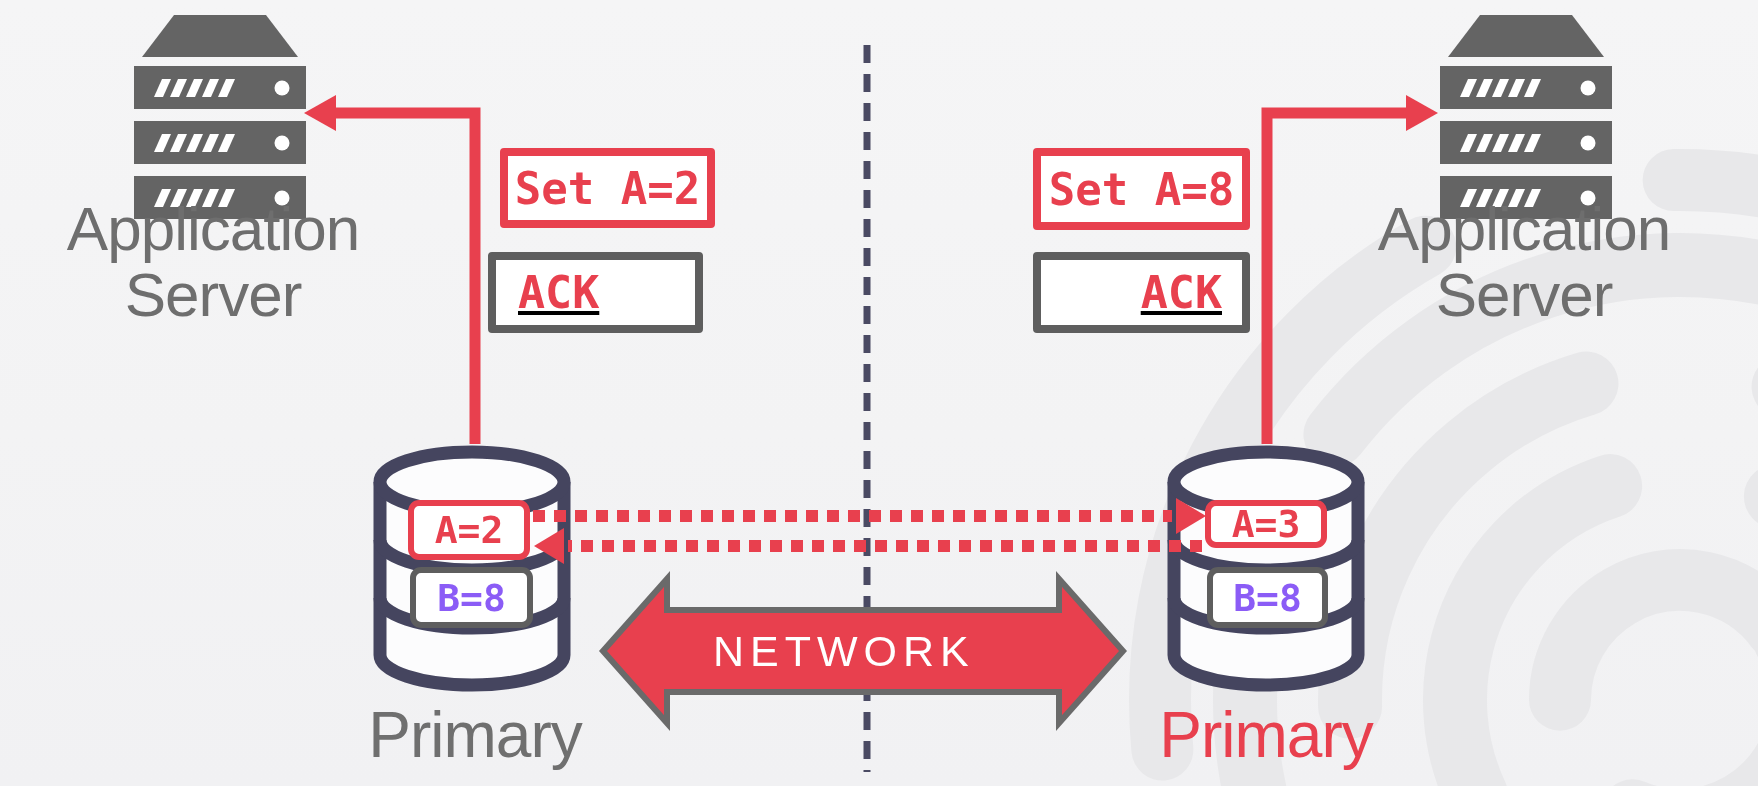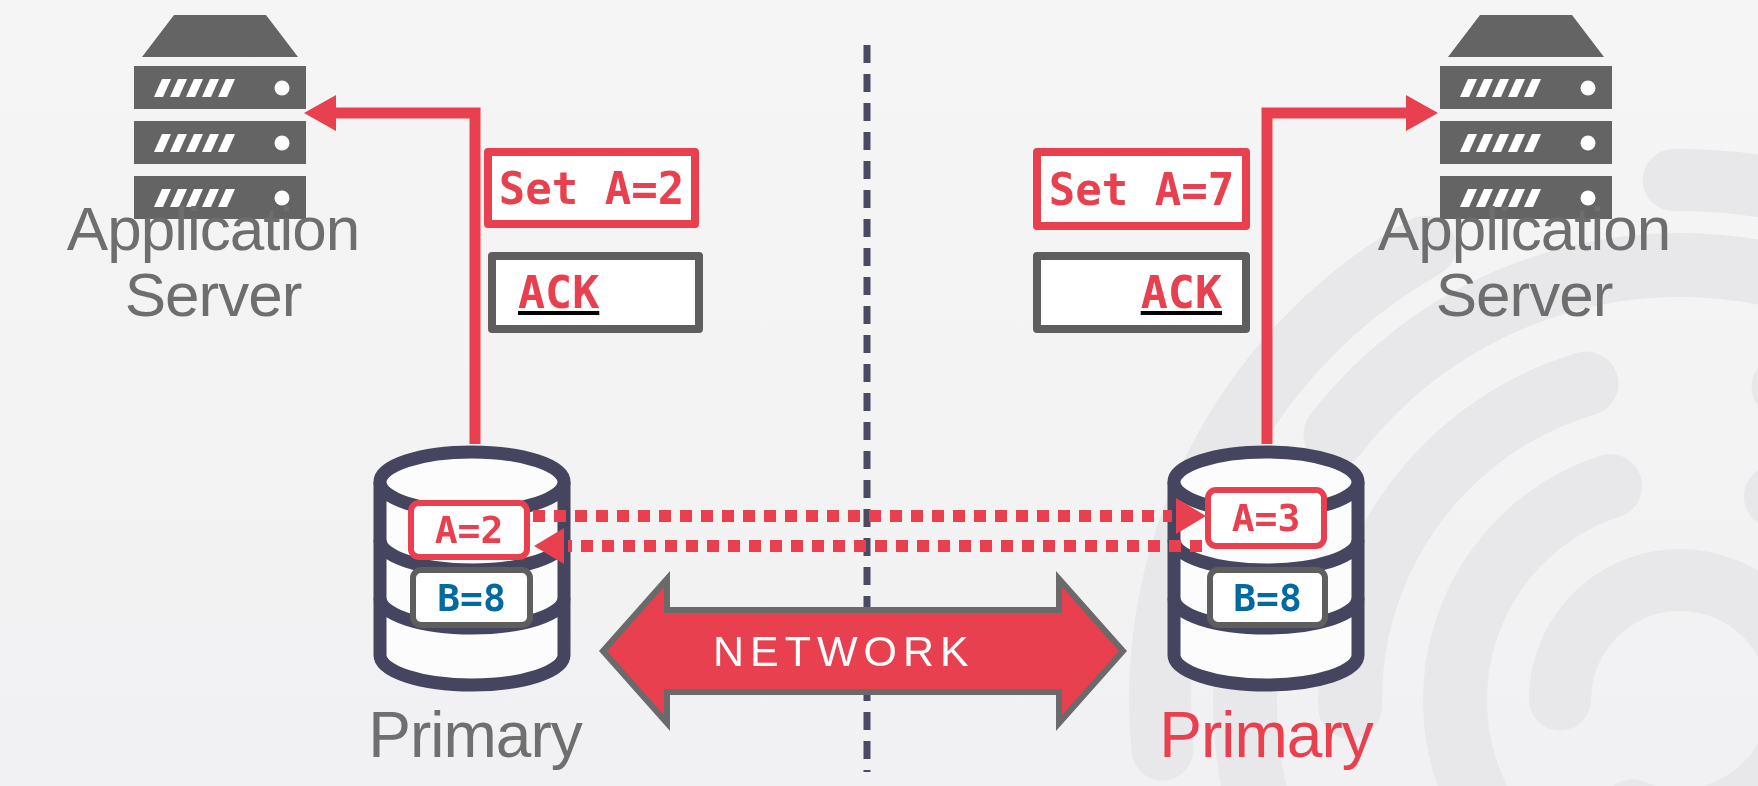--- a/index.html
+++ b/index.html
@@ -23,21 +23,21 @@
   .gray-border{border:8px solid #5e5e5e;text-decoration:underline;}
   .red-text{color:#e8404e;}
 
   .val-box{
     position:absolute;z-index:3;box-sizing:border-box;
     background:#ffffff;border-radius:11px;
     display:flex;align-items:center;justify-content:center;
     font-family:"DejaVu Sans Mono",monospace;font-weight:bold;font-size:38px;
   }
   .val-red{border:6px solid #e8404e;color:#e8404e;}
-  .val-gray{border:6px solid #5e5e5e;color:#0369a1;}
+  .val-gray{border:6px solid #5e5e5e;color:#8b5cf6;}
 
   .big-label{
     position:absolute;z-index:3;text-align:center;
     color:#6e6e6e;font-size:62px;line-height:66px;font-weight:400;
     letter-spacing:-1px;
   }
   .primary-label{
     position:absolute;z-index:3;text-align:center;
     font-size:64px;font-weight:400;color:#6f6f6f;letter-spacing:-1px;
   }
@@ -127,21 +127,21 @@
     </g>
 
     <polygon points="603,651 667,579 667,610 1059,610 1059,579 1123,651 1059,723 1059,692 667,692 667,723" fill="#e8404e" stroke="#6a6a6a" stroke-width="6" stroke-linejoin="miter"></polygon>
   </svg>
 
   <div class="big-label" style="left:-2px;top:196px;width:430px;">
     <div>Application</div>
     <div>Server</div>
   </div>
 
-  <div class="cmd-box red-border" style="left:484px;top:148px;width:215px;height:80px;justify-content:center;font-size:44px;">
+  <div class="cmd-box red-border" style="left:500px;top:148px;width:215px;height:80px;justify-content:center;font-size:44px;">
     <span class="red-text">Set A=2</span>
   </div>
 
   <div class="cmd-box gray-border" style="left:488px;top:252px;width:215px;height:81px;padding-left:22px;font-size:45px;">
     <span class="red-text">ACK</span>
   </div>
 
   <div class="val-box val-red" style="left:408px;top:500px;width:122px;height:60px;">
     <span>A=2</span>
   </div>
@@ -150,28 +150,28 @@
   </div>
 
   <div class="primary-label" style="left:275px;top:698px;width:400px;">Primary</div>
 
   <div class="big-label" style="left:1309px;top:196px;width:430px;">
     <div>Application</div>
     <div>Server</div>
   </div>
 
   <div class="cmd-box red-border" style="left:1033px;top:148px;width:217px;height:82px;justify-content:center;font-size:44px;">
-    <span class="red-text">Set A=7</span>
+    <span class="red-text">Set A=8</span>
   </div>
 
   <div class="cmd-box gray-border" style="left:1033px;top:252px;width:217px;height:81px;justify-content:flex-end;padding-right:20px;font-size:45px;">
     <span class="red-text">ACK</span>
   </div>
 
-  <div class="val-box val-red" style="left:1205px;top:487px;width:122px;height:62px;">
+  <div class="val-box val-red" style="left:1205px;top:500px;width:122px;height:48px;">
     <span>A=3</span>
   </div>
   <div class="val-box val-gray" style="left:1207px;top:567px;width:121px;height:61px;">
     <span>B=8</span>
   </div>
 
   <div class="primary-label primary-red" style="left:1066px;top:698px;width:400px;">Primary</div>
 
   <div id="network-label" style="left:713px;top:627px;width:300px;">NETWORK</div>
 

